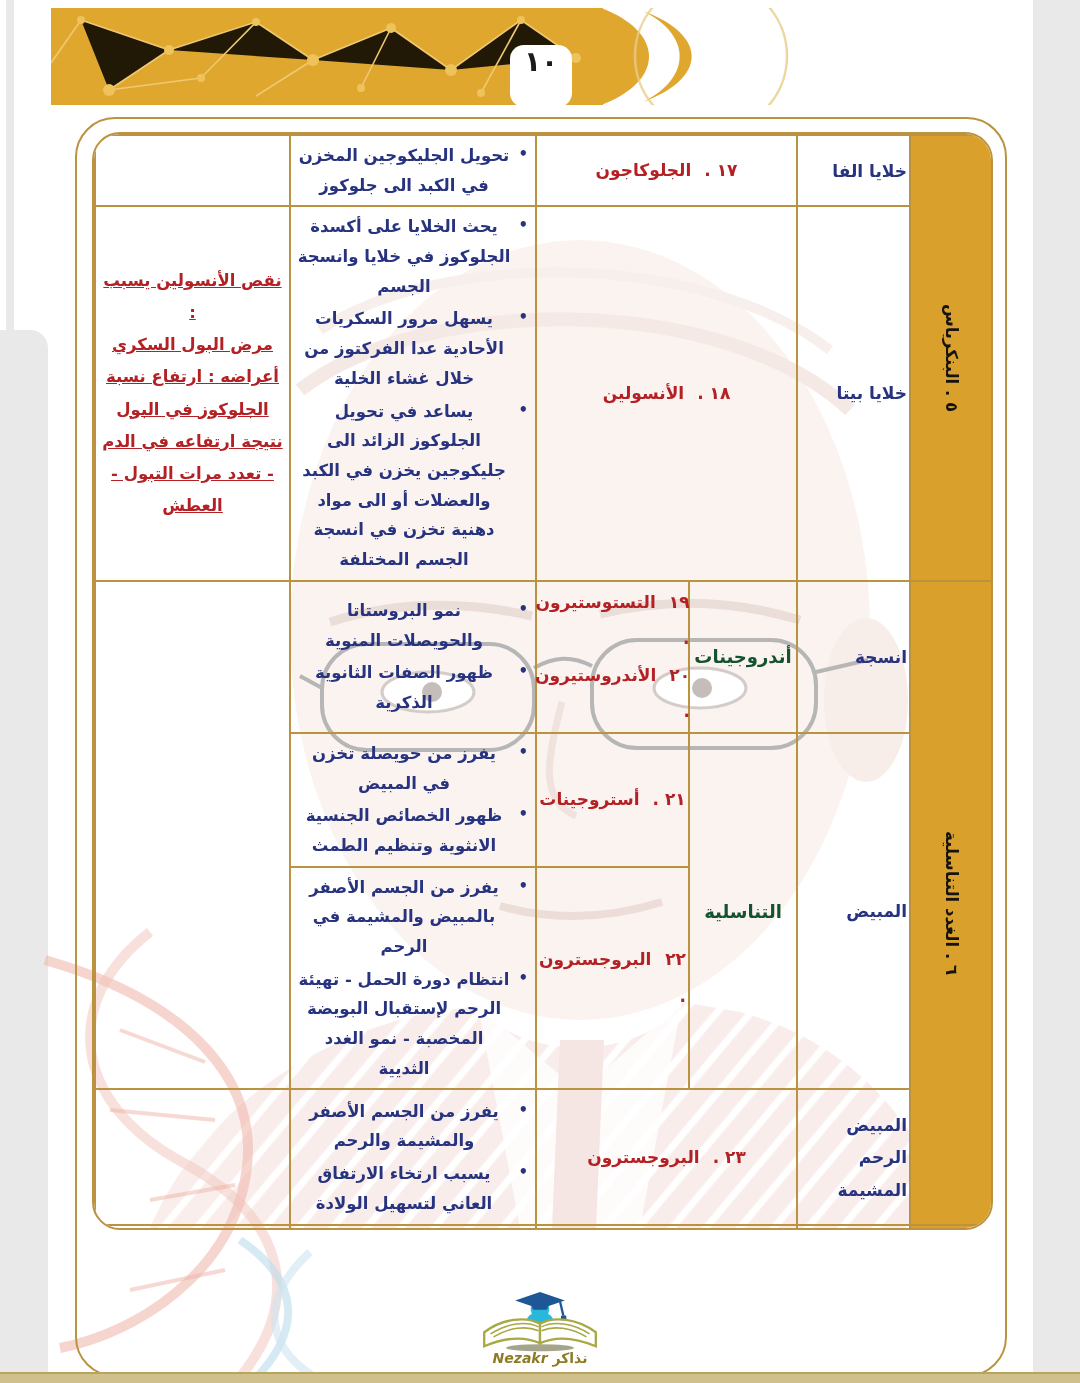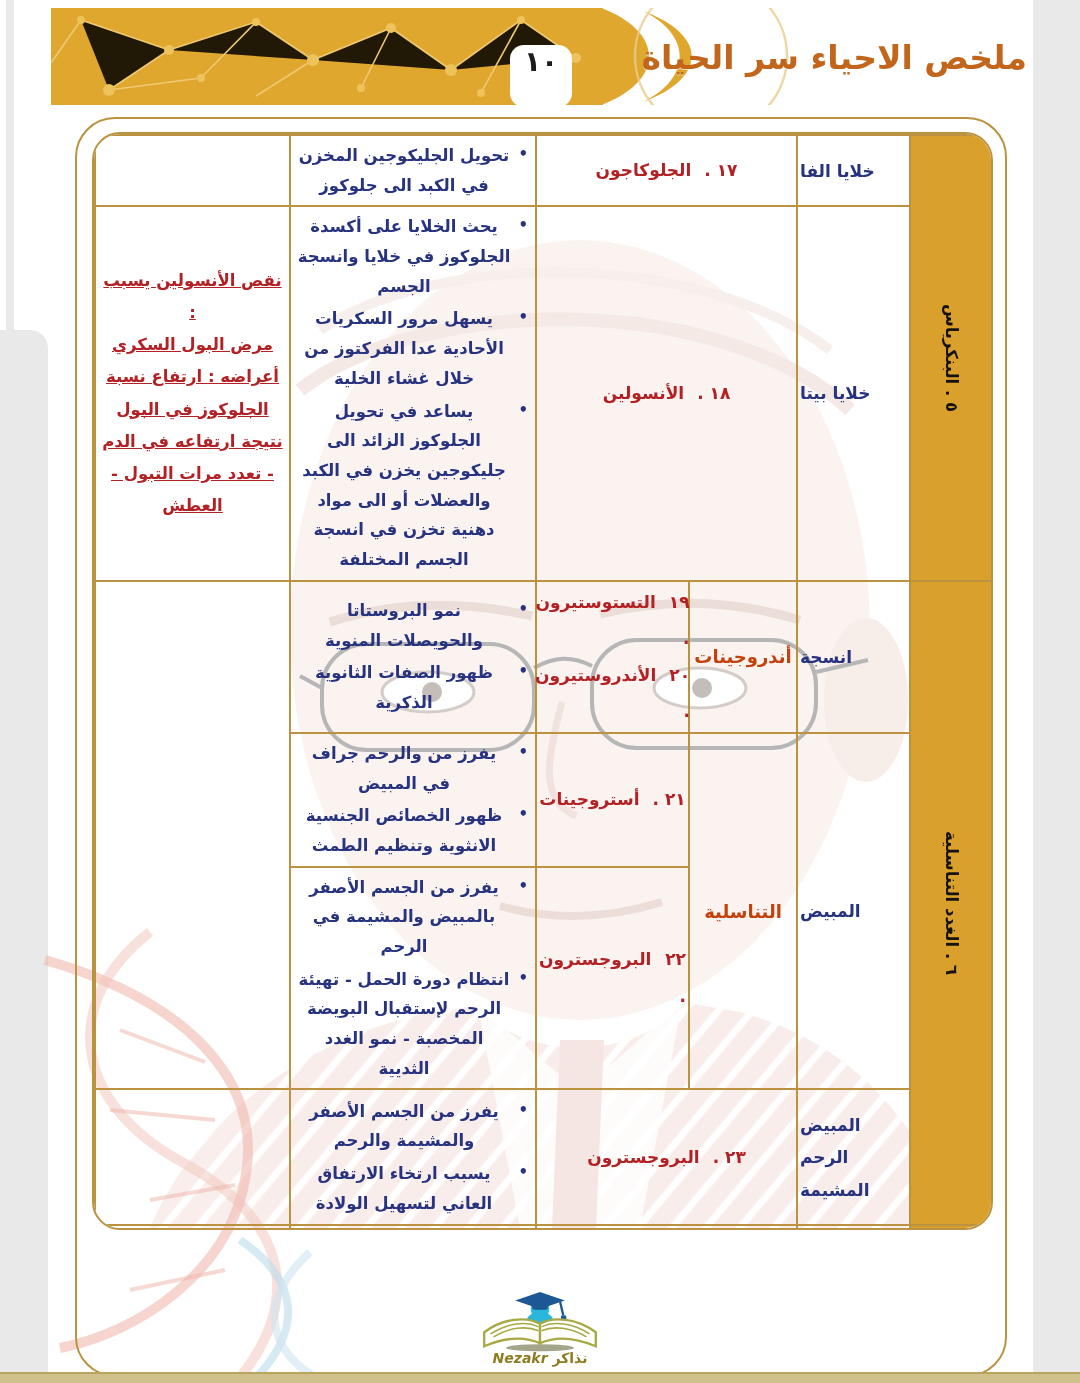--- a/index.html
+++ b/index.html
@@ -48,24 +48,24 @@
 
   td.sec { background:#d9a12b; position:relative; }
   .rot {
     position:absolute; top:50%; left:50%;
     transform:translate(-50%,-50%) rotate(90deg);
     transform-origin:center; width:max-content;
     white-space:pre-line; text-align:center;
     font-size:16.5px; font-weight:bold; color:#151210; line-height:1.5; letter-spacing:.4px;
   }
   .gland {
-    font-size:17px; font-weight:bold; color:#27337f; text-align:left;
+    font-size:17px; font-weight:bold; color:#27337f; text-align:right;
     white-space:pre-line; line-height:1.9;
   }
-  .cat { font-size:18px; font-weight:bold; color:#c2410c; text-align:center; }
+  .cat { font-size:18px; font-weight:bold; color:#14532d; text-align:center; }
   .horm-line {
     display:flex; direction:rtl; justify-content:center; align-items:baseline;
     gap:13px; font-size:17px; font-weight:bold; color:#b32125; line-height:2.15;
   }
   .fn-cell { padding:8px 6px; }
   .fn {
     position:relative; margin:3px 0; padding:0 22px 0 4px;
     font-size:16.5px; font-weight:bold; color:#27337f; line-height:1.8; text-align:center;
   }
   .fn::before { content:"•"; position:absolute; right:5px; top:0; font-size:15px; color:#27337f; }
@@ -153,21 +153,20 @@
         <circle cx="262" cy="52" r="6"></circle>
           <circle cx="150" cy="70" r="4"></circle>
         <circle cx="340" cy="20" r="5"></circle>
           <circle cx="400" cy="62" r="6"></circle>
         <circle cx="470" cy="12" r="4"></circle>
           <circle cx="525" cy="50" r="5"></circle>
         <circle cx="310" cy="80" r="4"></circle>
           <circle cx="430" cy="85" r="4"></circle>
       </g>
     </svg>
-    <div class="banner-title">ملخص الاحياء سر الحياة</div>
   </div>
 
   <div class="page-number-box">
     <span>١٠</span>
   </div>
 
   <div class="outer-frame"></div>
 
   <div class="table-wrap">
     <table class="htable" dir="rtl">
@@ -260,21 +259,21 @@
         <td rowspan="2">
               <div class="cat">التناسلية</div>
             </td>
         <td>
           <div class="horm-line">
                 <span>٢١ .</span>
                 <span>أستروجينات</span>
               </div>
         </td>
         <td class="fn-cell">
-          <div class="fn">يفرز من والرحم جراف في المبيض</div>
+          <div class="fn">يفرز من حويصلة تخزن في المبيض</div>
           <div class="fn">ظهور الخصائص الجنسية الانثوية وتنظيم الطمث</div>
         </td>
       </tr>
 
       <tr class="r5">
         <td>
           <div class="horm-line">
                 <span>٢٢ .</span>
                 <span>البروجسترون</span>
               </div>

